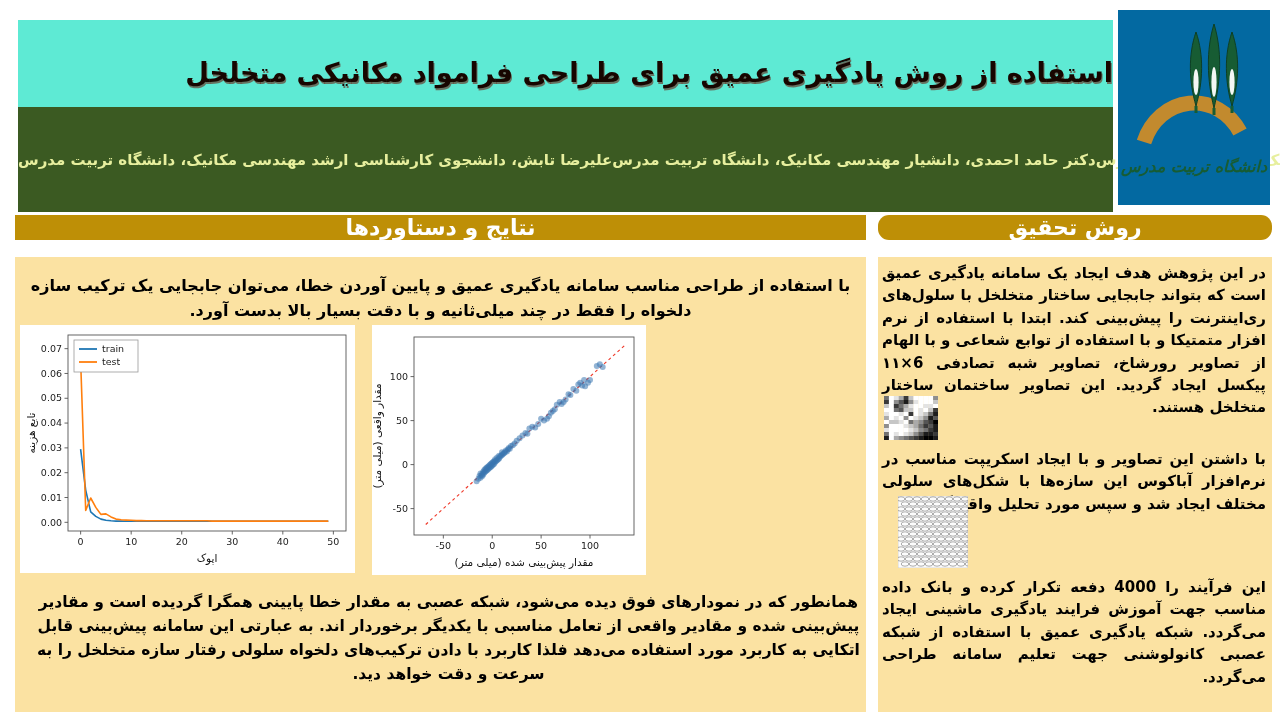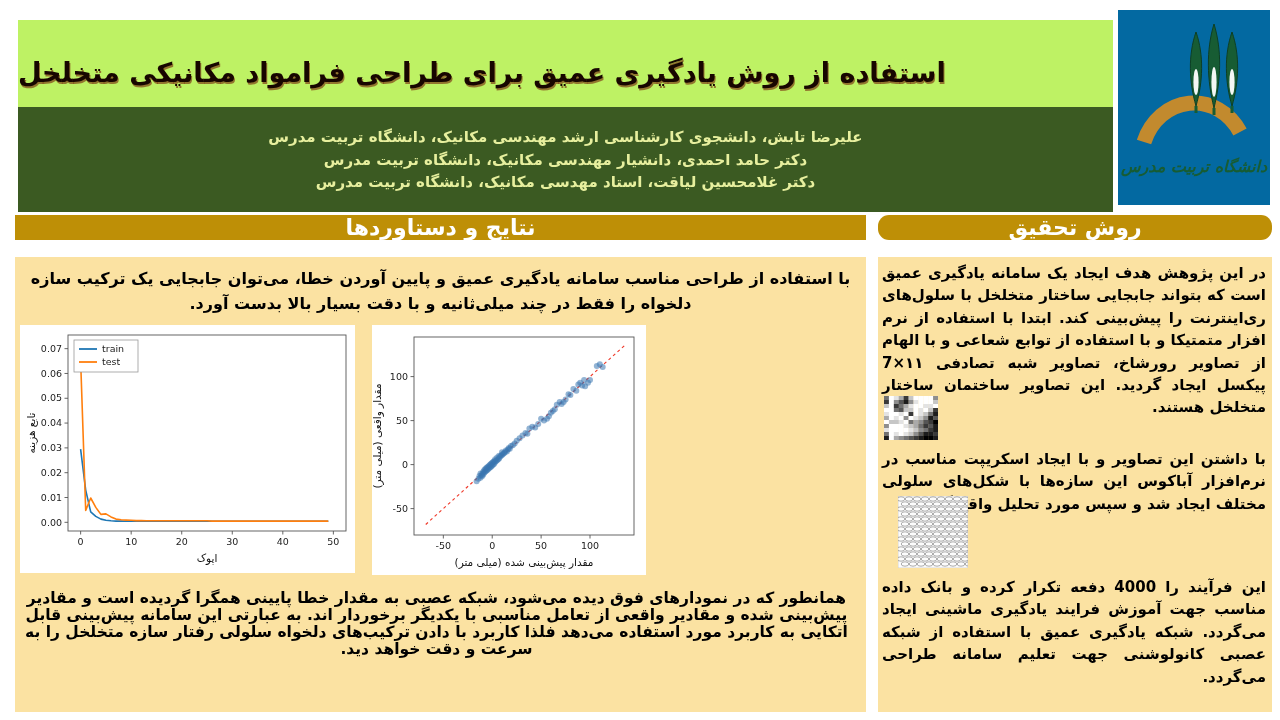--- a/index.html
+++ b/index.html
@@ -3,30 +3,30 @@
 <meta charset="utf-8">
 <style>
   html,body{margin:0;padding:0;}
   .poster{
     position:relative;width:1280px;height:720px;background:#ffffff;
     font-family:"DejaVu Sans", sans-serif;overflow:hidden;
   }
   
   .title-band{
     position:absolute;left:18px;top:20px;width:1095px;height:104px;
-    background:#bef264;display:flex;align-items:center;justify-content:flex-start;
+    background:#5eead4;display:flex;align-items:center;justify-content:flex-end;
   }
   .title-band h1{
     margin:0;font-size:27px;font-weight:bold;color:#170600;
     text-shadow:1px 2px 0 rgba(110,14,2,0.55);
     direction:rtl;text-align:center;
   }
   .authors-band{
     position:absolute;left:18px;top:107px;width:1095px;height:105px;
-    background:#3B5A22;display:flex;flex-direction:column;
+    background:#3B5A22;display:flex;flex-direction:row;
     align-items:center;justify-content:space-evenly;padding:16px 0;box-sizing:border-box;
   }
   .author-line{
     direction:rtl;color:#E7EF9E;font-size:15px;font-weight:bold;white-space:nowrap;
   }
   .logo-wrap{position:absolute;left:1118px;top:10px;width:152px;height:195px;background:#0369a1;}
   
   .sec-header{
     position:absolute;top:215px;height:25px;background:#BE8F06;
     display:flex;align-items:flex-start;justify-content:center;
@@ -35,22 +35,22 @@
   .sec-header.left{left:15px;width:851px;}
   .sec-header.right{left:878px;width:394px;border-radius:11px;}
   
   .sec-body{position:absolute;top:257px;height:455px;background:#FBE2A2;overflow:hidden;}
   .sec-body.left{left:15px;width:851px;}
   .sec-body.right{left:878px;width:394px;}
   .para{direction:rtl;color:#000;font-weight:bold;margin:0;}
   .para.center{text-align:center;}
   .para.justify{text-align:justify;}
   
-  .p-top{position:absolute;left:10px;top:9px;width:831px;font-size:16px;line-height:25px;}
-  .p-bottom{position:absolute;left:4px;top:333px;width:835px;font-size:15.5px;line-height:17px;}
+  .p-top{position:absolute;left:10px;top:16px;width:831px;font-size:16px;line-height:25px;}
+  .p-bottom{position:absolute;left:16px;top:333px;width:835px;font-size:15.5px;line-height:24px;}
   .chart-panel{position:absolute;background:#ffffff;}
   .chart1{left:5px;top:68px;width:335px;height:248px;}
   .chart2{left:357px;top:68px;width:274px;height:250px;}
   
   .pA{position:absolute;left:4px;top:5px;width:384px;font-size:15px;line-height:22.4px;}
   .pB{position:absolute;left:4px;top:191px;width:384px;font-size:15px;line-height:22.4px;}
   .pC{position:absolute;left:4px;top:319px;width:384px;font-size:15px;line-height:22.4px;}
   .noise-box{position:absolute;left:6px;top:139px;width:54px;height:44px;}
   .lattice-box{position:absolute;left:20px;top:239px;width:70px;height:72px;}
 </style>
@@ -253,21 +253,21 @@
     <p class="para center p-bottom">همانطور که در نمودارهای فوق دیده می‌شود، شبکه عصبی به مقدار خطا پایینی همگرا گردیده است و مقادیر پیش‌بینی شده و مقادیر واقعی از تعامل مناسبی با یکدیگر برخوردار اند. به عبارتی این سامانه پیش‌بینی قابل اتکایی به کاربرد مورد استفاده می‌دهد فلذا کاربرد با دادن ترکیب‌های دلخواه سلولی رفتار سازه متخلخل را به سرعت و دقت خواهد دید.</p>
   </div>
 
   <div class="sec-header right">
     <span>روش تحقیق</span>
   </div>
   <div class="sec-body right">
     <p class="para justify pA">
       <span>در این پژوهش هدف ایجاد یک سامانه یادگیری عمیق است که بتواند جابجایی ساختار متخلخل با سلول‌های ری‌اینترنت را پیش‌بینی کند.</span>
       <span> </span>
-      <span>ابتدا با استفاده از نرم افزار متمتیکا و با استفاده از توابع شعاعی و با الهام از تصاویر رورشاخ، تصاویر شبه تصادفی ۱۱×7 پیکسل ایجاد گردید. این تصاویر ساختمان ساختار متخلخل هستند.</span>
+      <span>ابتدا با استفاده از نرم افزار متمتیکا و با استفاده از توابع شعاعی و با الهام از تصاویر رورشاخ، تصاویر شبه تصادفی 6×۱۱ پیکسل ایجاد گردید. این تصاویر ساختمان ساختار متخلخل هستند.</span>
     </p>
     <div class="noise-box">
       <svg id="noise" width="54" height="44">
           <rect x="0.00" y="0.00" width="5.109090909090909" height="4.2" fill="rgb(113,113,113)"></rect>
           <rect x="4.91" y="0.00" width="5.109090909090909" height="4.2" fill="rgb(255,255,255)"></rect>
           <rect x="9.82" y="0.00" width="5.109090909090909" height="4.2" fill="rgb(227,227,227)"></rect>
           <rect x="14.73" y="0.00" width="5.109090909090909" height="4.2" fill="rgb(170,170,170)"></rect>
           <rect x="19.64" y="0.00" width="5.109090909090909" height="4.2" fill="rgb(57,57,57)"></rect>
           <rect x="24.55" y="0.00" width="5.109090909090909" height="4.2" fill="rgb(198,198,198)"></rect>
           <rect x="29.45" y="0.00" width="5.109090909090909" height="4.2" fill="rgb(255,255,255)"></rect>

